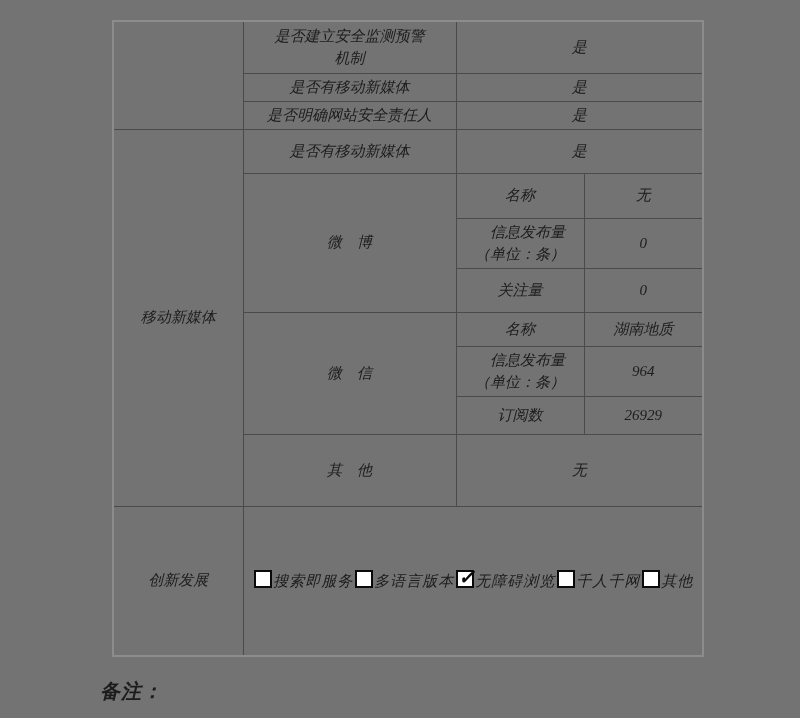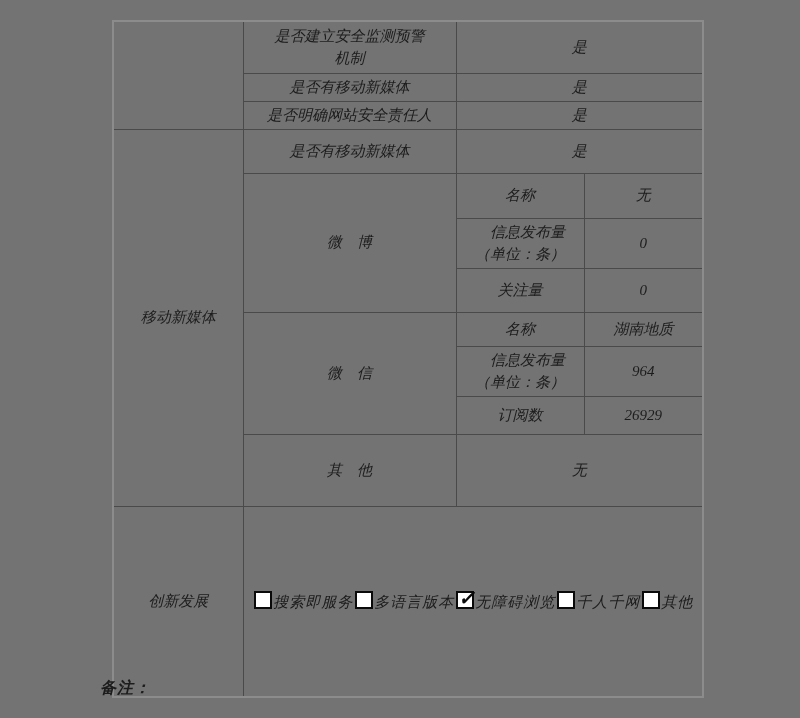--- a/index.html
+++ b/index.html
@@ -55,21 +55,21 @@
     left: 0px;
     top: -7px;
     font-size: 20px;
     font-weight: bold;
     color: #0a0a0a;
   }
   .remark {
     position: absolute;
     left: 100px;
     top: 678px;
-    font-size: 16px;
+    font-size: 20px;
     font-weight: bold;
     letter-spacing: 1px;
   }
 </style>
 </head>
 <body>
 
 <div class="page">
 
   <table class="report">
@@ -142,21 +142,21 @@
     <tr style="height:38px">
       <td>订阅数</td>
       <td class="val">26929</td>
     </tr>
 
     <tr style="height:72px">
       <td>其　他</td>
       <td colspan="2" class="val">无</td>
     </tr>
 
-    <tr style="height:191px">
+    <tr style="height:150px">
       <td class="thick-top">创新发展</td>
       <td colspan="3" class="innov-cell thick-top">
         <span class="opt"><span class="cb"></span><span>搜索即服务</span></span><span class="opt"><span class="cb"></span><span>多语言版本</span></span><span class="opt"><span class="cb checked"></span><span>无障碍浏览</span></span><span class="opt"><span class="cb"></span><span>千人千网</span></span><span class="opt"><span class="cb"></span><span>其他</span></span>
       </td>
     </tr>
   </tbody>
     </table>
 
   <div class="remark">备注：</div>
 

